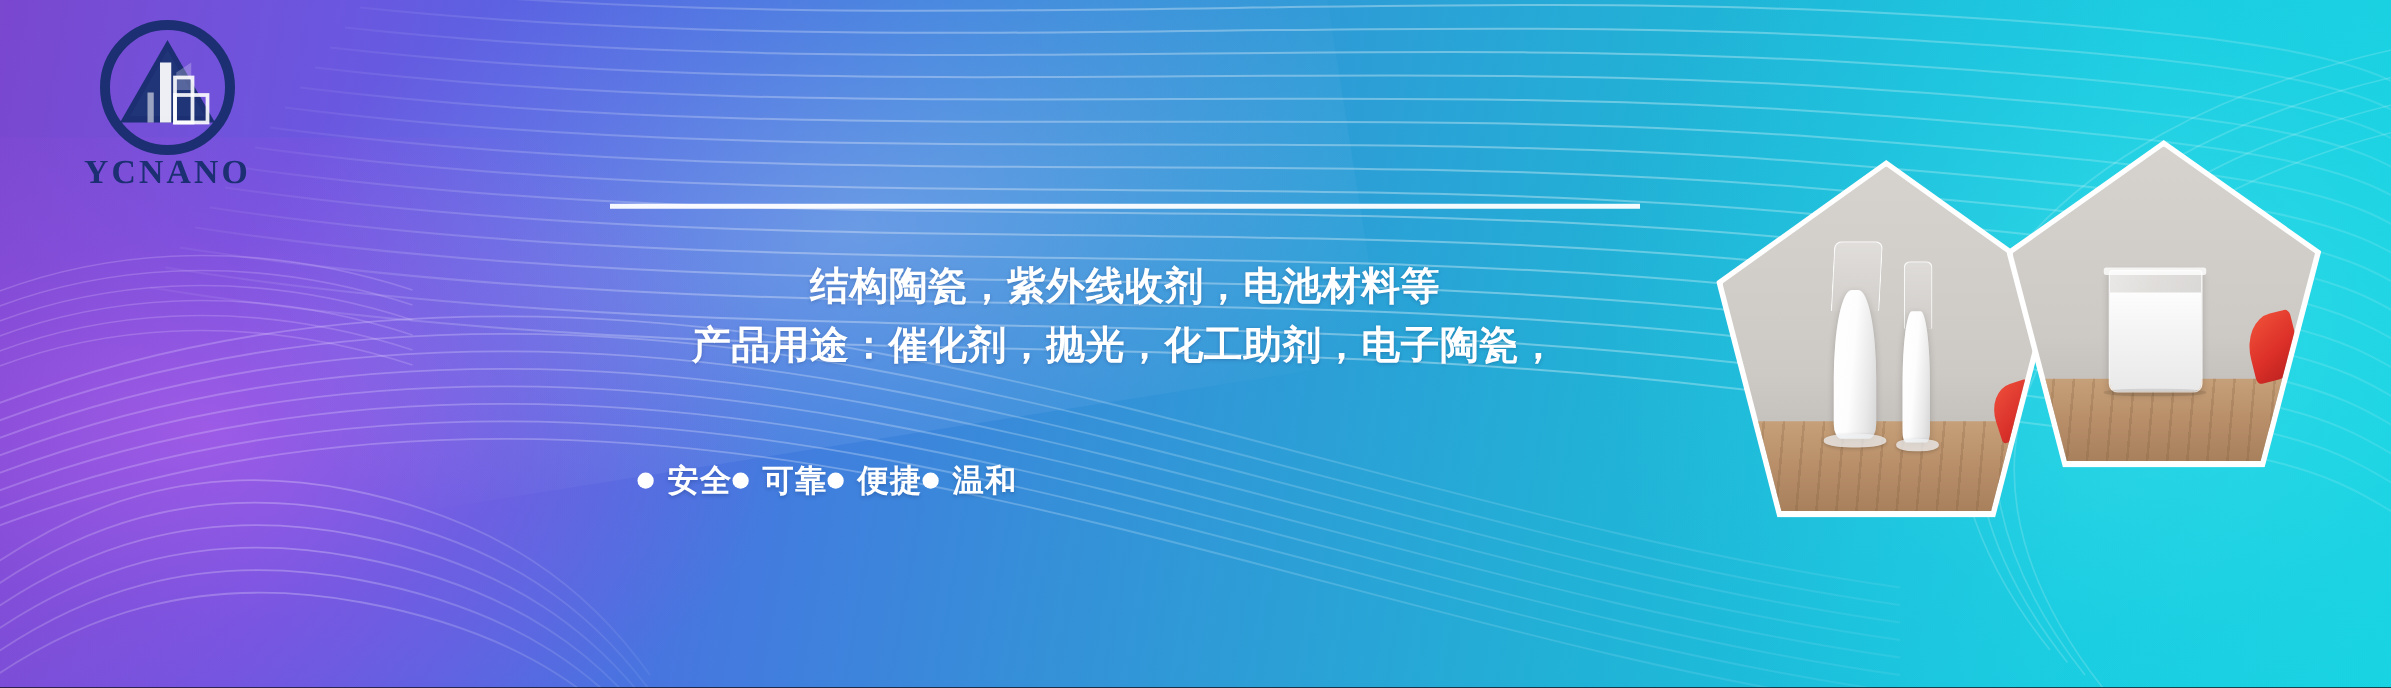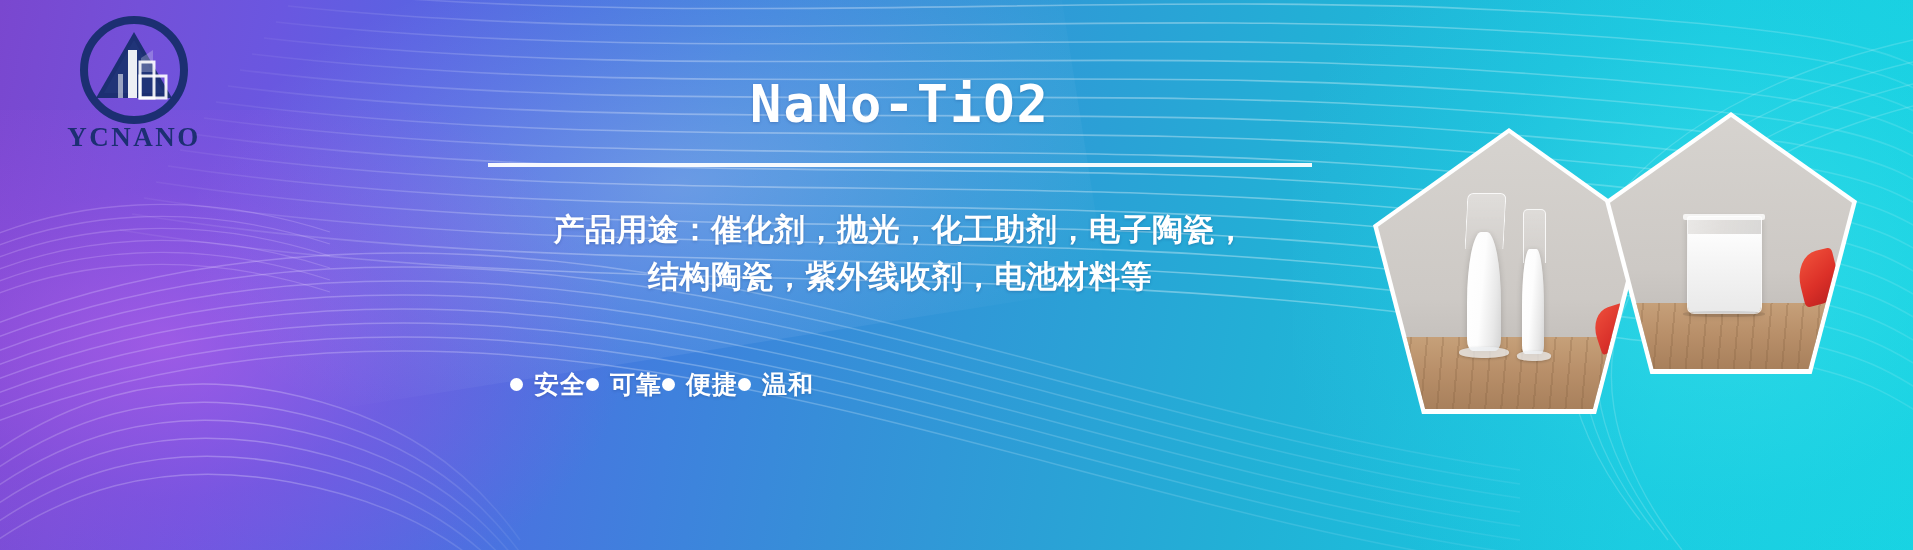--- a/index.html
+++ b/index.html
@@ -432,27 +432,26 @@
         <rect x="62" y="48" width="14" height="36" fill="none" stroke="#ffffff" stroke-width="3" opacity="0.9"></rect>
         <rect x="62" y="62" width="26" height="22" fill="none" stroke="#ffffff" stroke-width="3" opacity="0.9"></rect>
         <rect x="40" y="60" width="5" height="24" fill="#ffffff" opacity="0.55"></rect>
       </svg>
     </div>
     <div class="logo-word">YCNANO</div>
   </div>
 
   <div class="content">
 
-    <div class="title">NaNo-TiO2</div>
 
     <div class="title-rule"></div>
 
     <div class="desc">
+      <span class="desc-line">结构陶瓷，紫外线收剂，电池材料等</span>
       <span class="desc-line">产品用途：催化剂，抛光，化工助剂，电子陶瓷，</span>
-      <span class="desc-line">结构陶瓷，紫外线收剂，电池材料等</span>
     </div>
 
     <div class="features">
       <div class="feature">
         <span class="feature-dot"></span>
         <span>安全</span>
       </div>
       <div class="feature">
         <span class="feature-dot"></span>
         <span>可靠</span>

